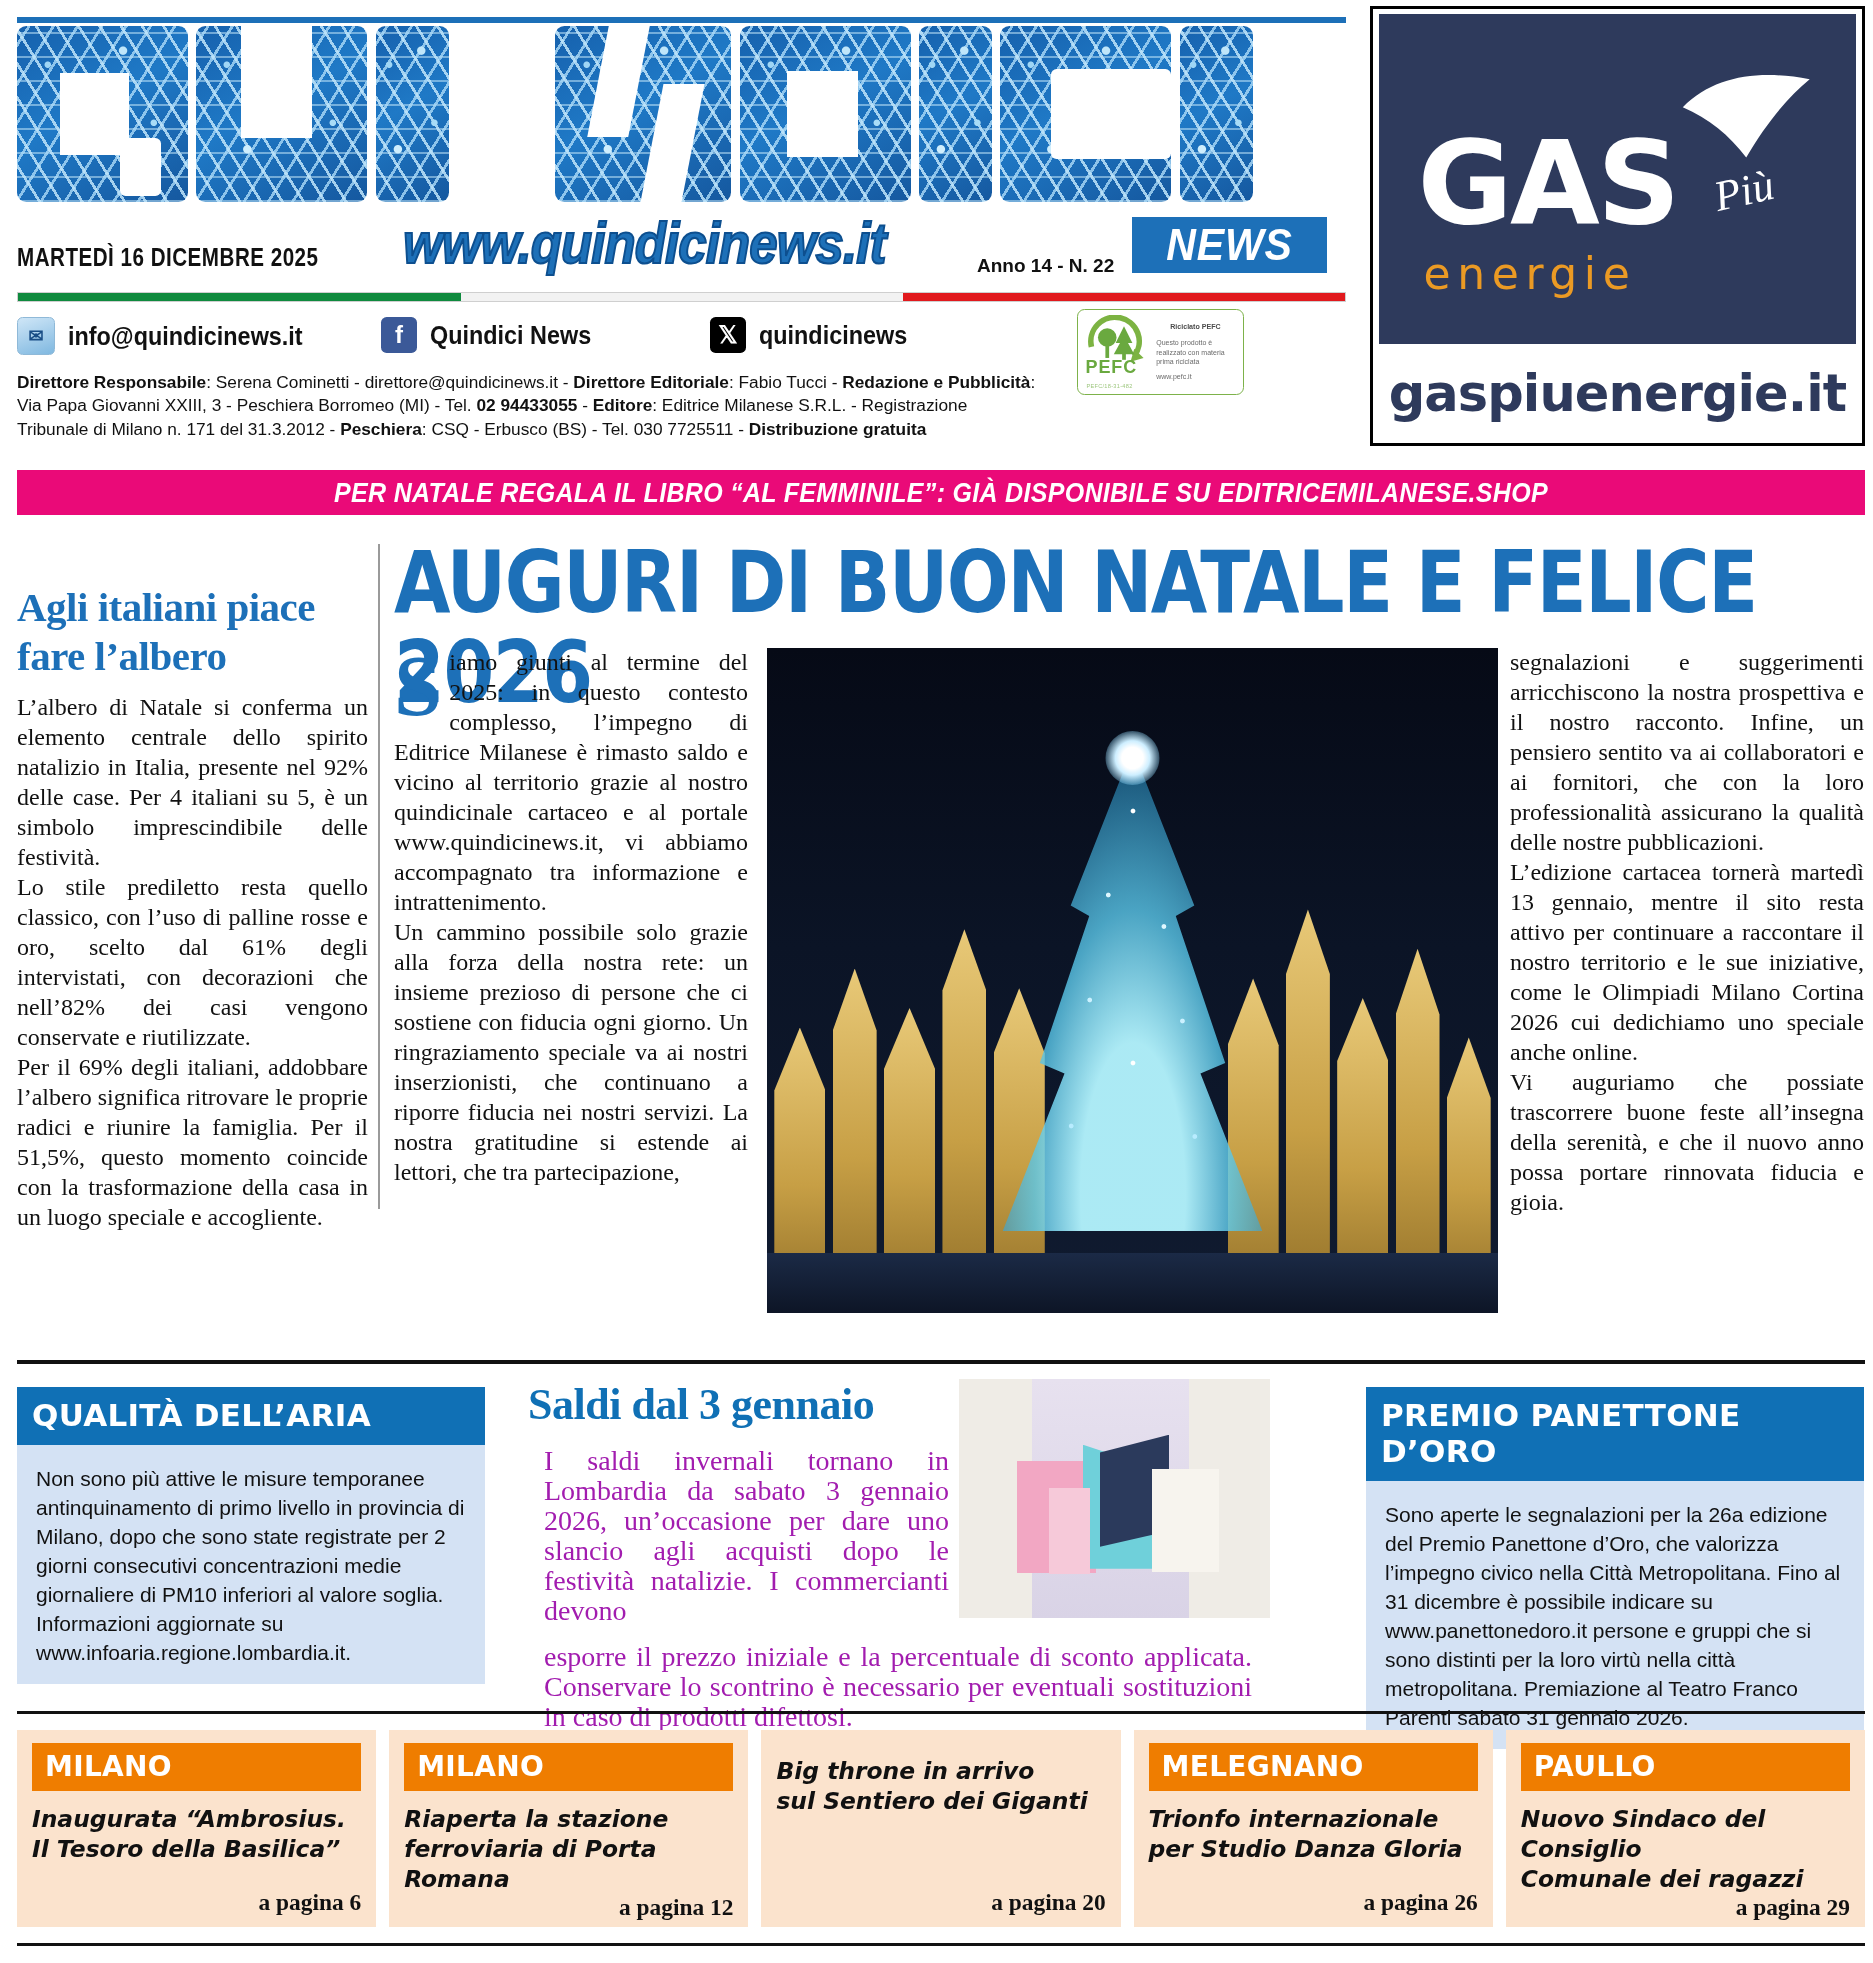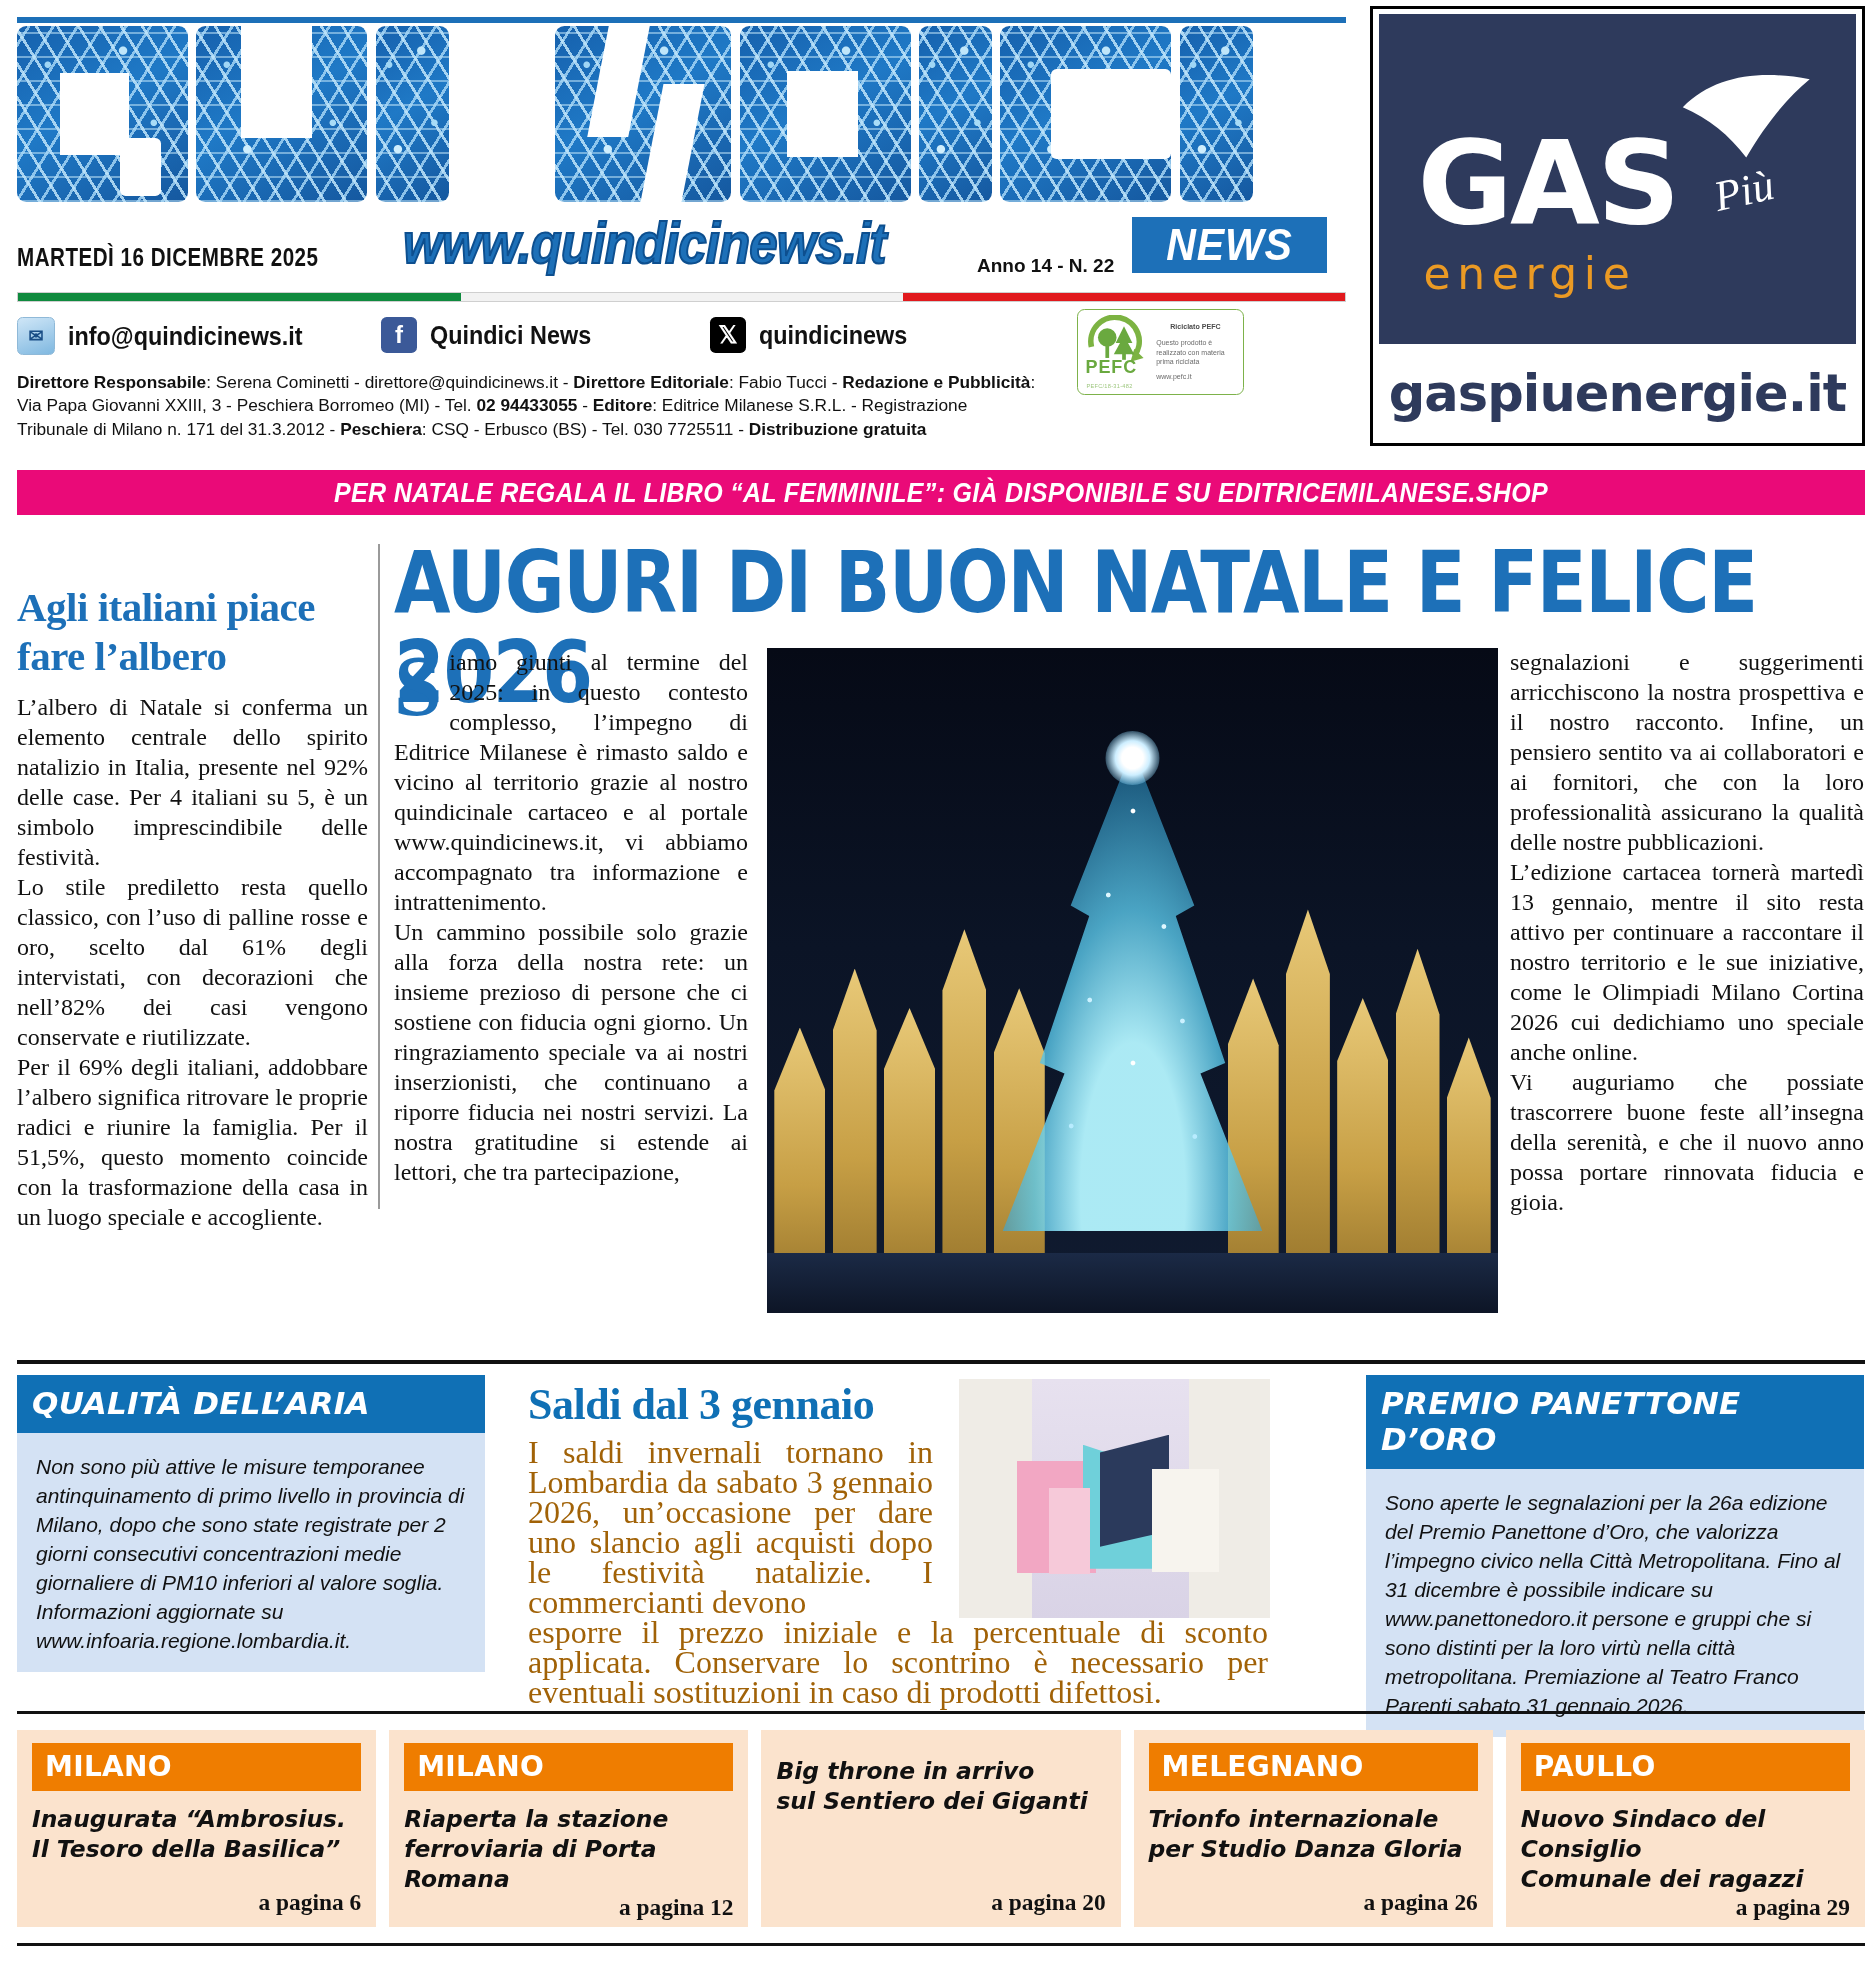--- a/index.html
+++ b/index.html
@@ -136,33 +136,33 @@
       radial-gradient(circle at 70% 74%, #b8ecff 0 1.9px, transparent 2.8px);}
   .star{position:absolute;left:50%;top:-17px;transform:translateX(-50%);width:54px;height:54px;
     border-radius:50%;background:radial-gradient(circle,#ffffff 0 28%,#cdeeff 45%,rgba(140,215,250,.35) 70%,transparent 80%);}
   .plaza{position:absolute;left:0;bottom:0;width:100%;height:9%;
     background:linear-gradient(180deg,#1b2a46 0%,#0d1526 100%);}
 
   
   .midrule{position:absolute;left:17px;top:1360px;width:1848px;height:3.7px;background:#111;}
   .midsec{position:absolute;left:17px;top:1375px;width:1848px;height:309px;}
 
-  .panel{position:absolute;top:0;font-style:italic;}
+  .panel{position:absolute;top:12px;}
   .panel-head{background:#1070b5;color:#fff;font-size:31px;font-weight:bold;letter-spacing:0.3px;
     padding:10.3px 15px 12px;font-family:"DejaVu Sans",sans-serif;transform-origin:left top;}
   .panel-body{background:#d4e2f4;padding:19px 19px 17px;font-size:21px;line-height:29px;color:#111;}
 
   .p-aria{left:0;width:468px;}
   .p-prem{left:1349px;width:498px;}
 
   .saldi{position:absolute;left:511px;top:3.7px;width:740px;}
   .saldi h3{margin:0 0 7.5px 0;font-size:44px;line-height:51px;color:#1070b5;font-weight:bold;
     font-family:"Liberation Serif",serif;letter-spacing:-0.5px;}
-  .saldi p{margin:0;font-size:32px;line-height:30px;text-align:justify;
-    font-family:"Liberation Serif",serif;color:#a16207;}
+  .saldi p{margin:16px;font-size:28px;line-height:30px;text-align:justify;
+    font-family:"Liberation Serif",serif;color:#a21caf;}
   .saldi-narrow{width:405px;}
   .shopimg{position:absolute;left:942px;top:3.7px;width:311px;height:239px;overflow:hidden;
     background:linear-gradient(180deg,#e7e1ef 0%,#d9d3e6 100%);}
   .bagA{position:absolute;background:#f2a7c3;}
   .bagB{position:absolute;background:#6fd0da;}
   .bagC{position:absolute;background:#2b3a5c;}
   .bagD{position:absolute;background:#f7f4ee;}
   .coat{position:absolute;background:#efece6;}
 
   

